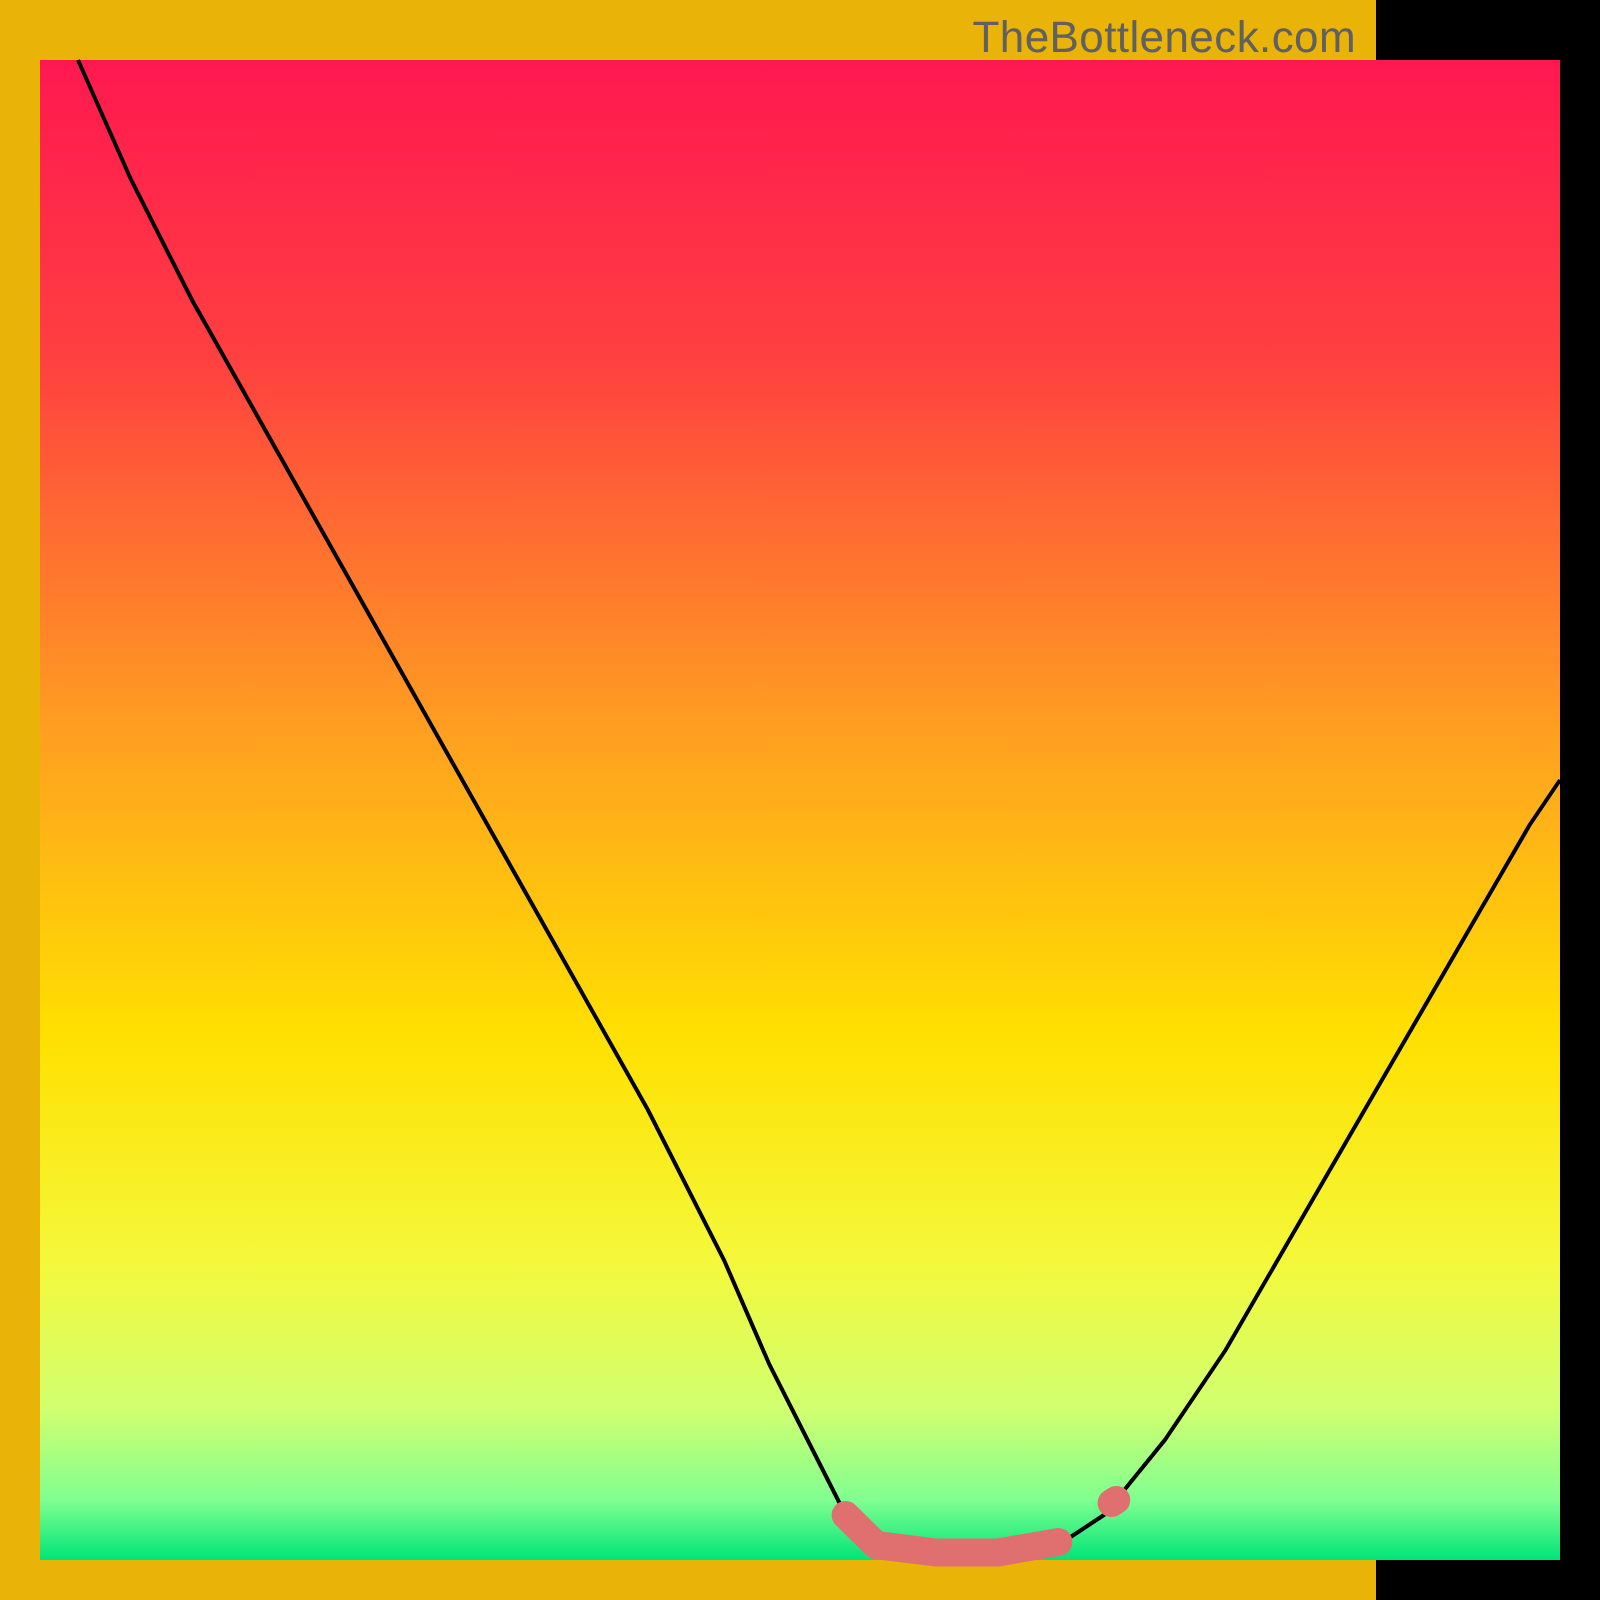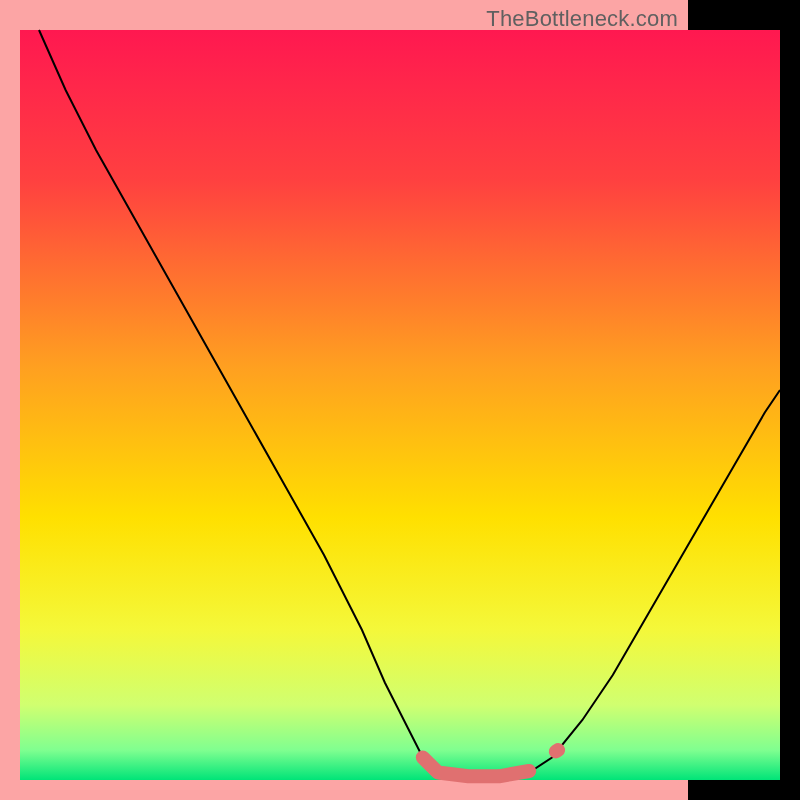--- a/index.html
+++ b/index.html
@@ -7,21 +7,21 @@
     padding: 0;
     width: 800px;
     height: 800px;
     background: #000;
     overflow: hidden;
   }
   .stage {
     position: relative;
     width: 688px;
     height: 800px;
-    background: #fca5a5;
+    background: #eab308;
   }
   .watermark {
     position: absolute;
     top: 6px;
     right: 10px;
     font-family: Arial, Helvetica, sans-serif;
     font-size: 22px;
     color: #606060;
     letter-spacing: 0.2px;
     user-select: none;

